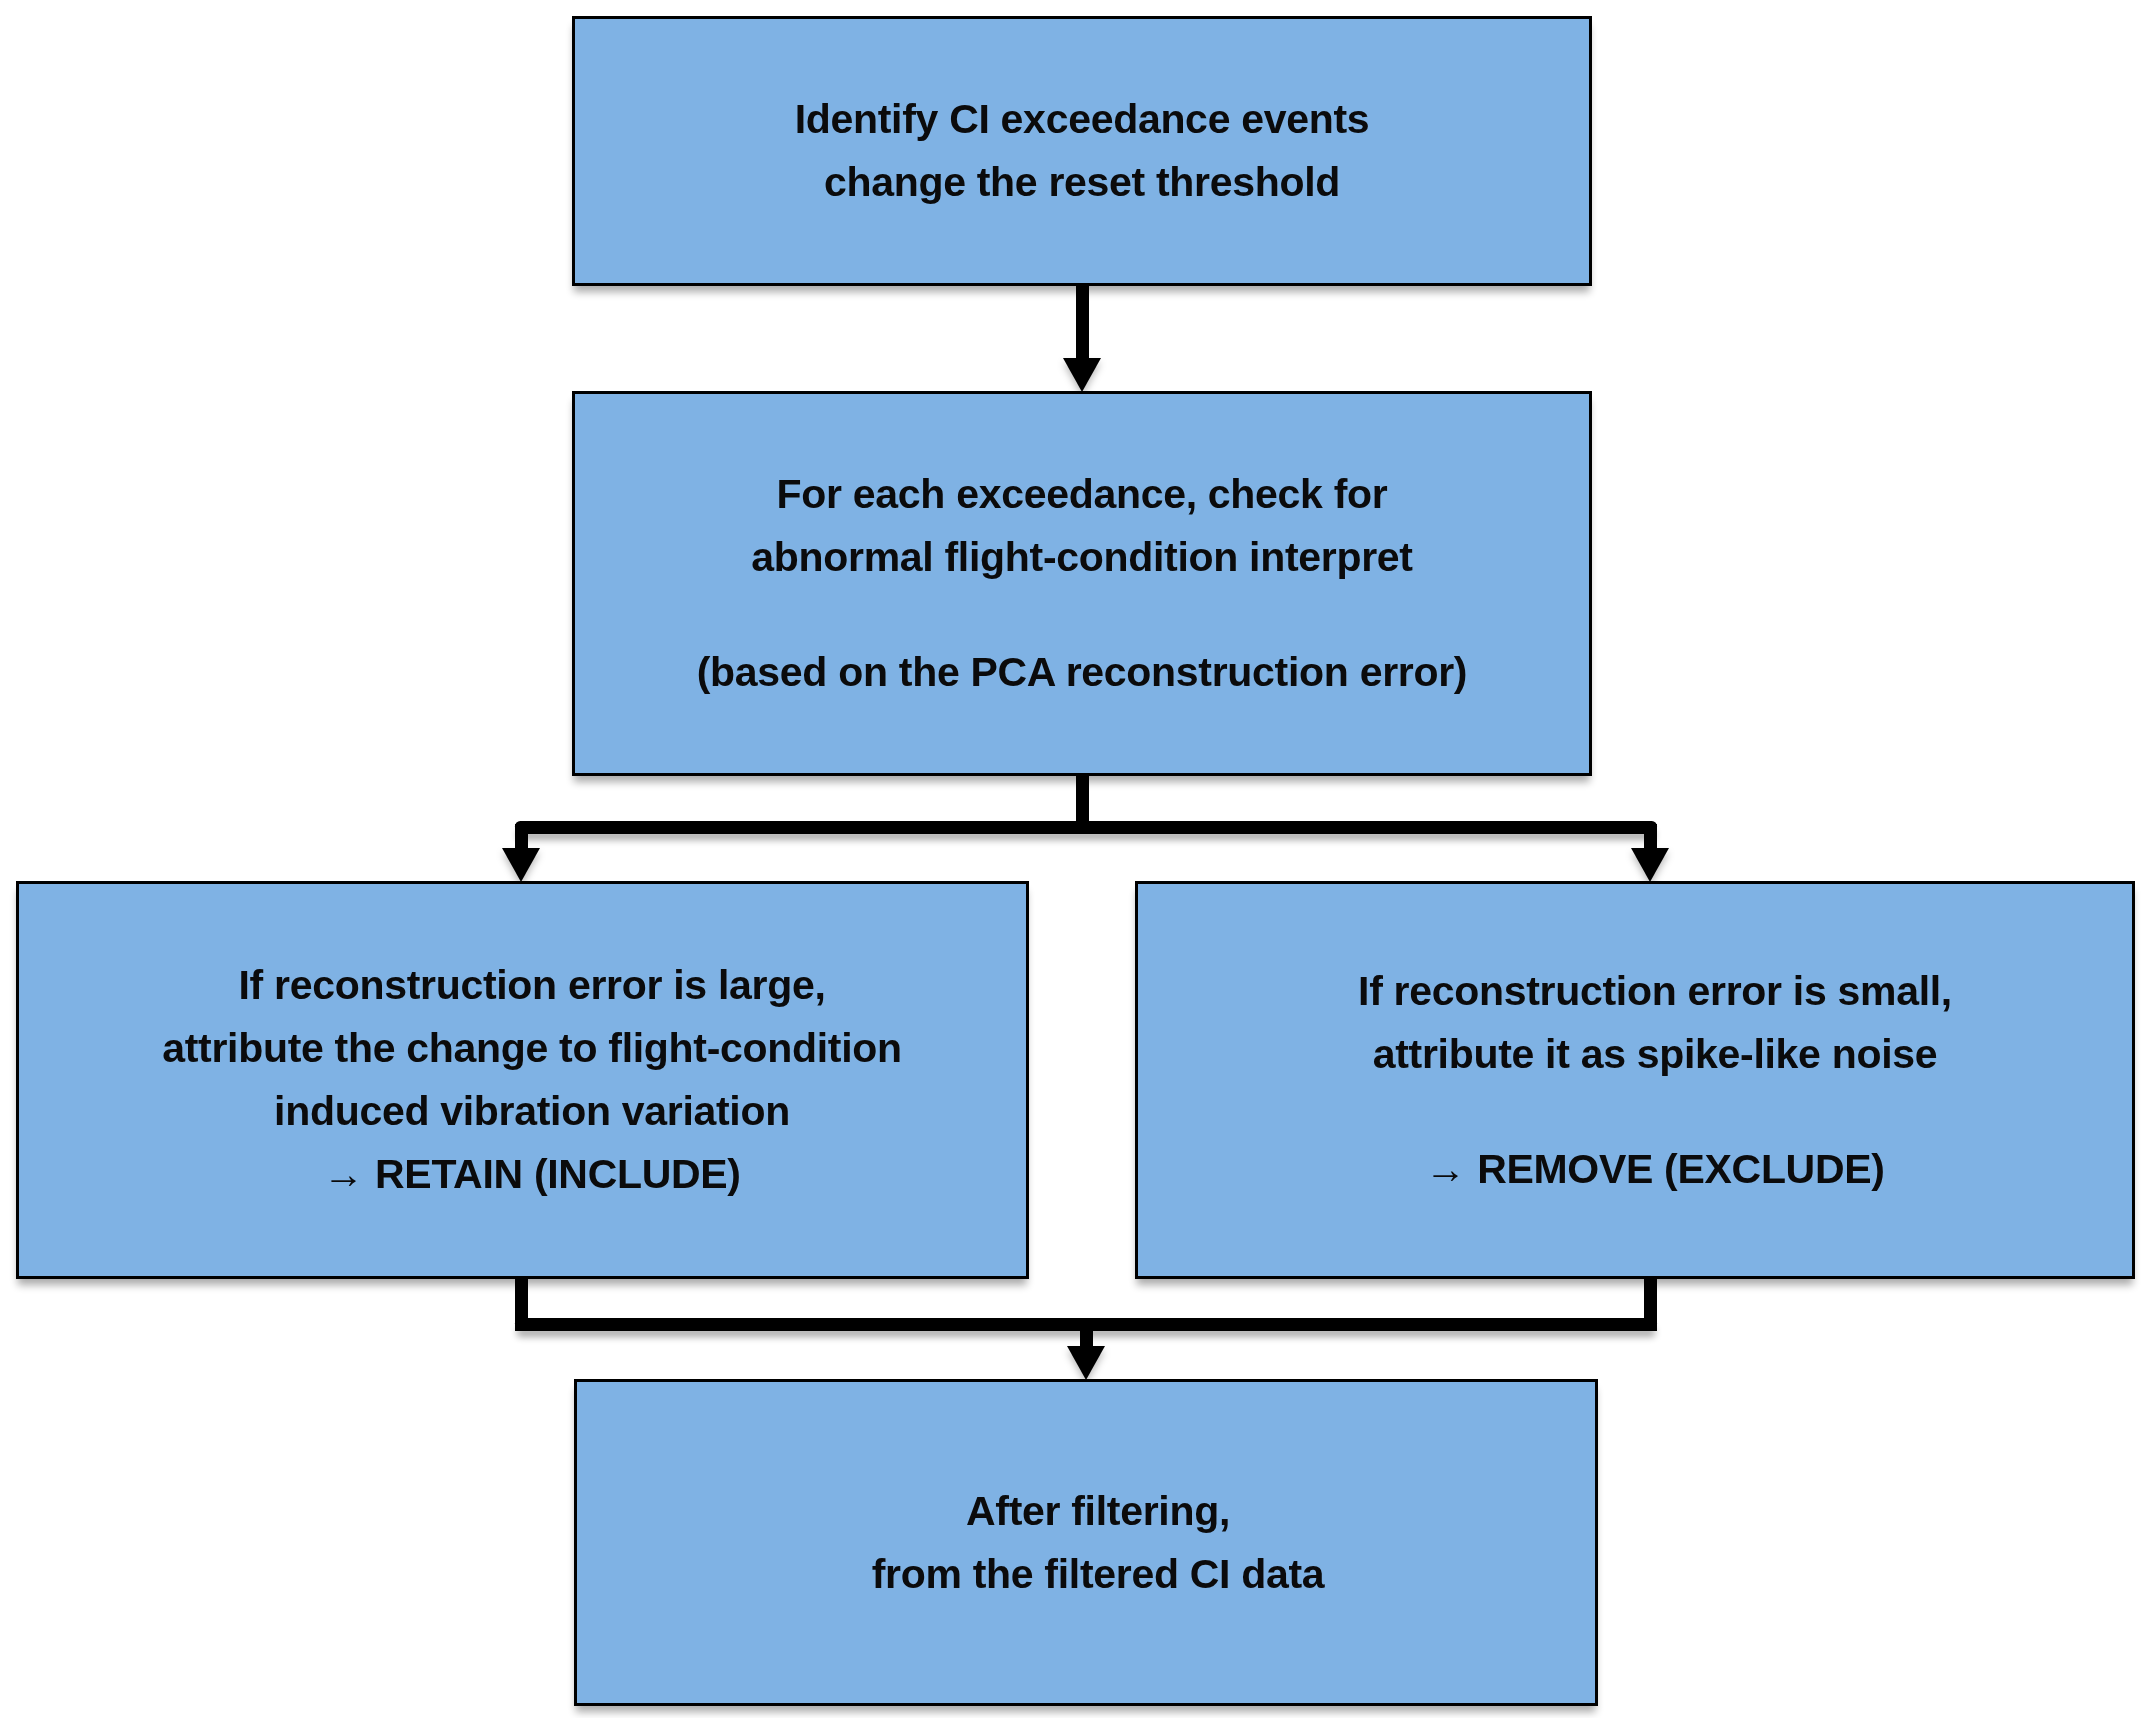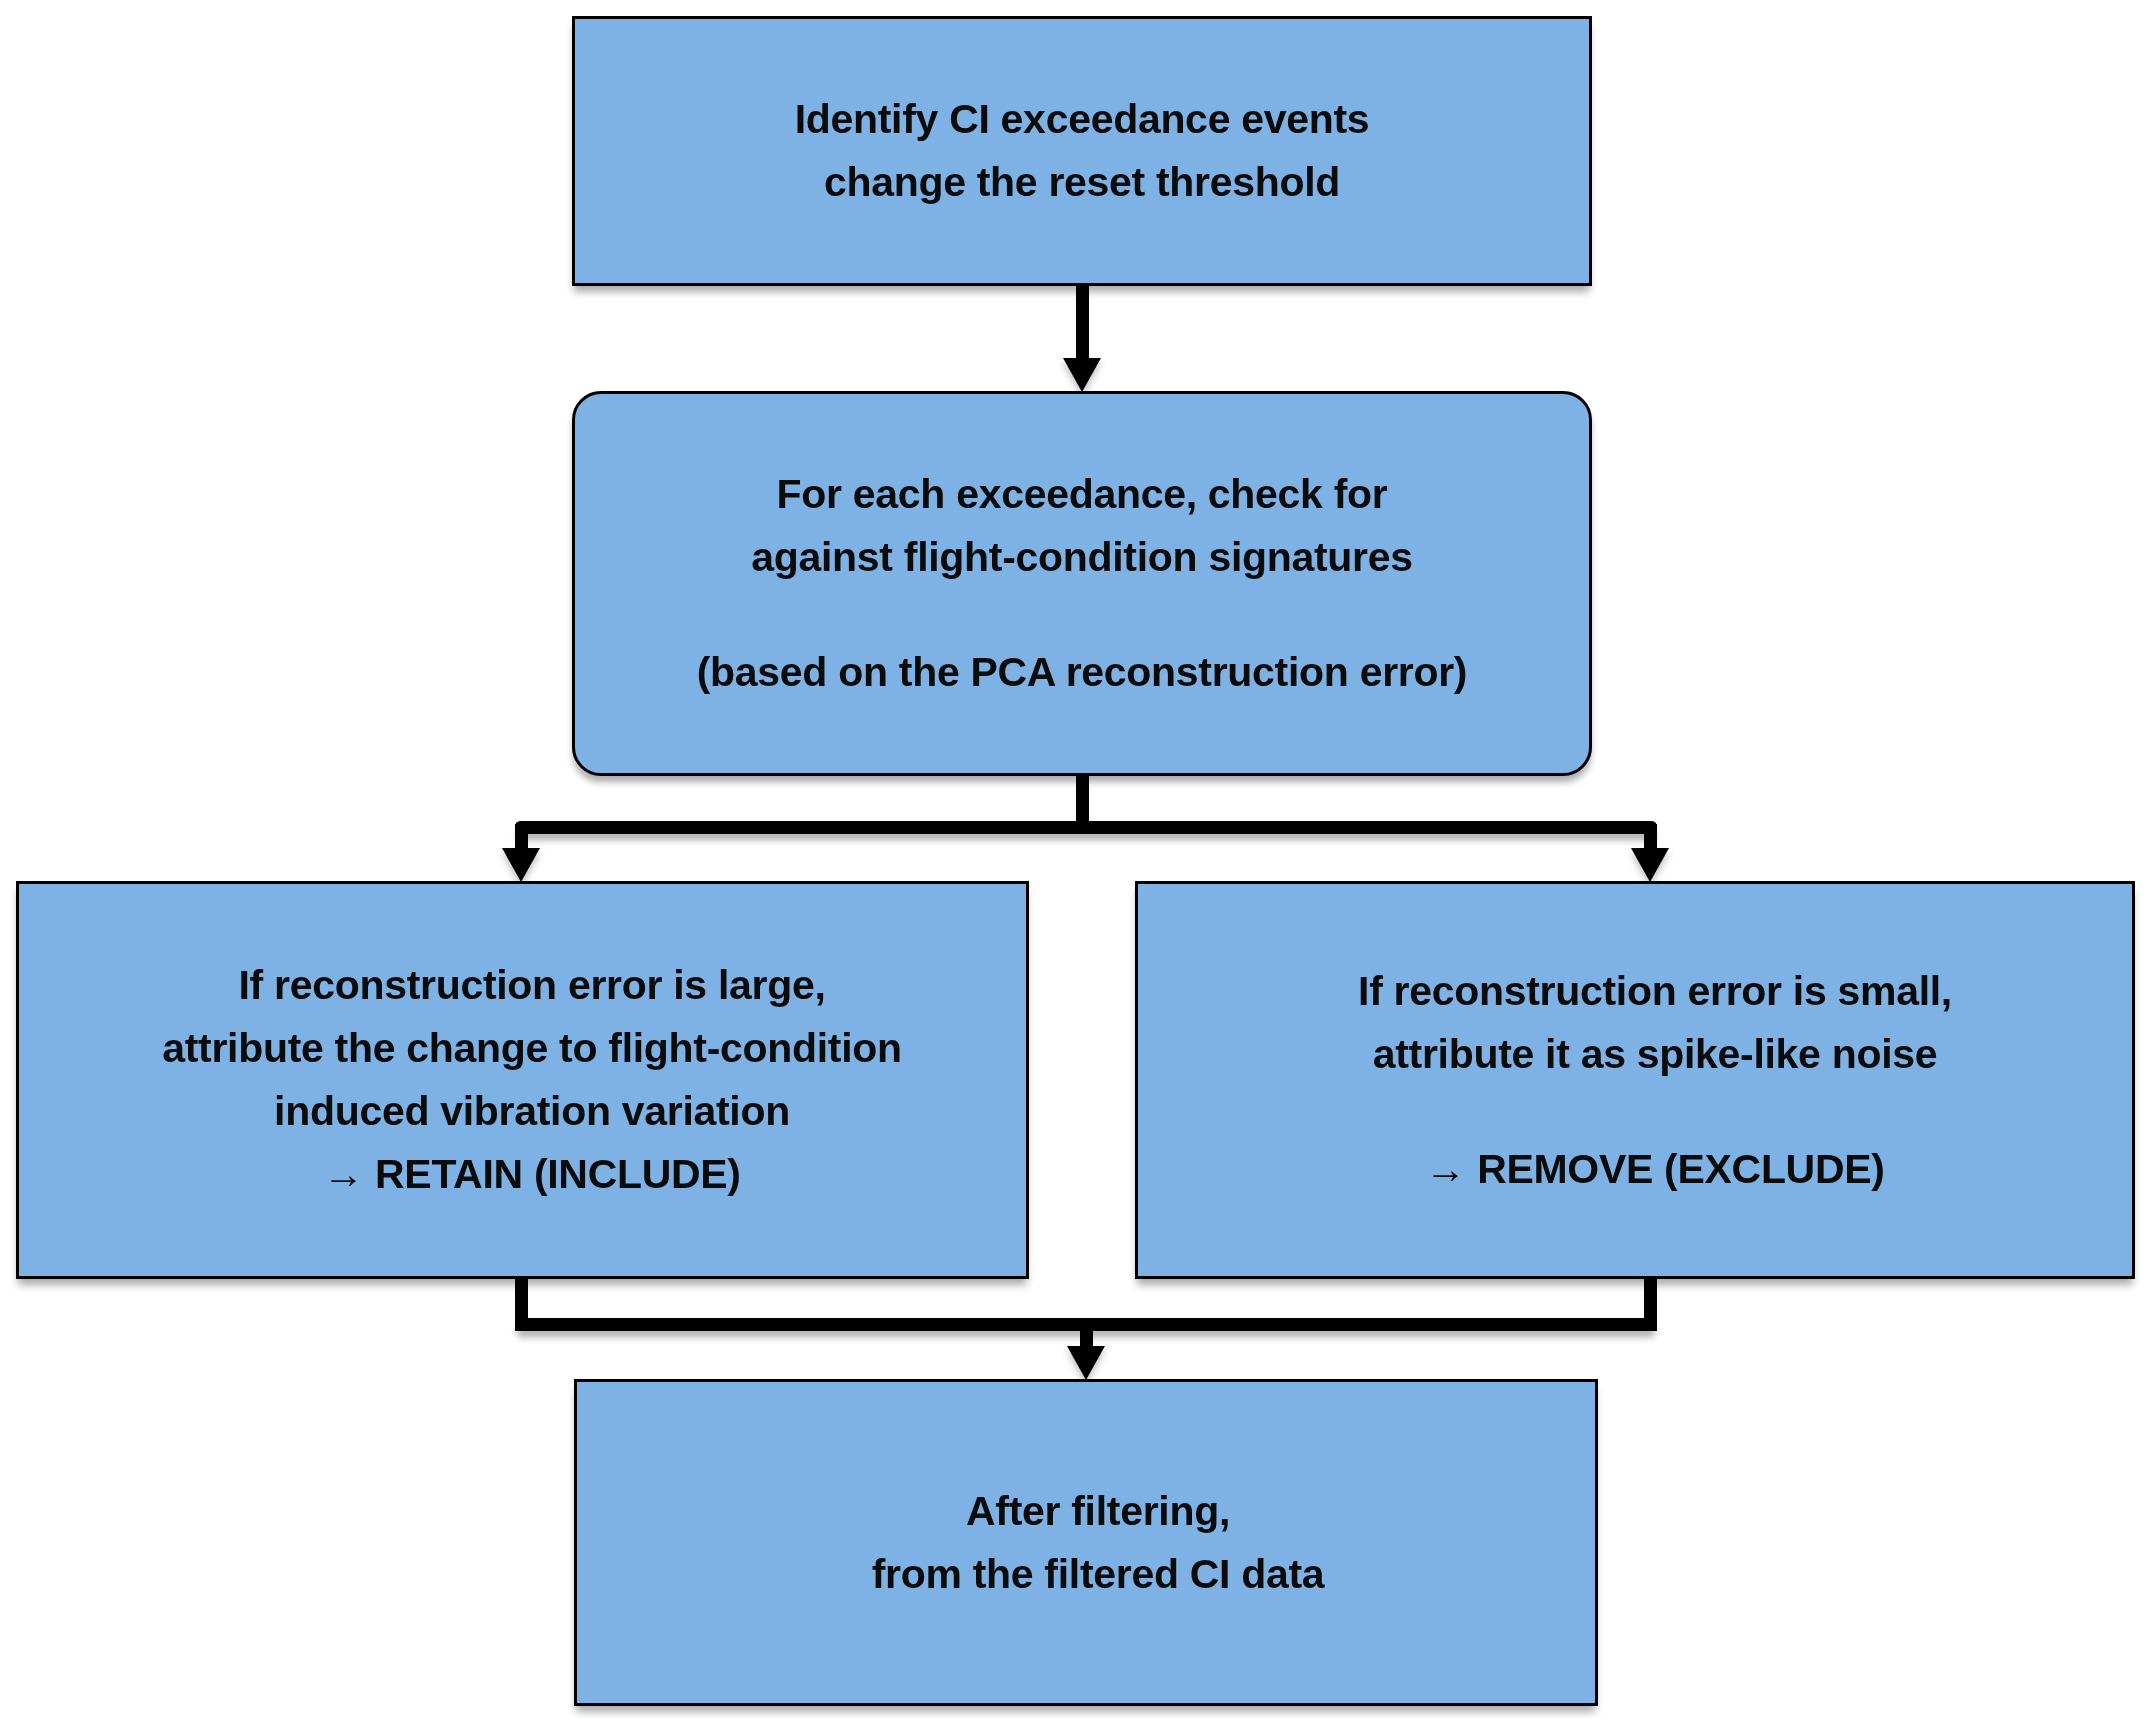--- a/index.html
+++ b/index.html
@@ -55,41 +55,41 @@
     position:absolute;
     width:0;height:0;
     border-left:19.4px solid transparent;
     border-right:19.4px solid transparent;
     border-top:34px solid var(--connector-color);
     filter:drop-shadow(0 5.2px 3.9px rgba(0,0,0,0.25));
   }
 
   
   #box-identify{left:572px; top:16px;   width:1020px; height:270px;}
-  #box-check   {left:572px; top:391px;  width:1020px; height:385px;border-radius:29px;}
+  #box-check   {left:572px; top:391px;  width:1020px; height:385px;}
   #box-retain  {left:16px;  top:881px; width:1013px; height:398px;padding-left:19px;}
   #box-remove  {left:1135px;top:881px; width:1000px; height:398px;padding-left:40px;}
   #box-final   {left:574px; top:1379px; width:1024px; height:327px;padding-left:24px;}
 </style>
 </head>
 <body>
 
 <div class="canvas">
 
   <div class="node" id="box-identify">
     <div class="line">Identify CI exceedance events</div>
     <div class="line">change the reset threshold</div>
   </div>
 
   <div class="shaft-v" style="left:1076px;top:286px;height:76px;"></div>
   <div class="arrowhead-down" style="left:1063px;top:358px;"></div>
 
   <div class="node" id="box-check">
     <div class="line">For each exceedance, check for</div>
-    <div class="line">against flight-condition signatures</div>
+    <div class="line">abnormal flight-condition interpret</div>
     <div class="line gap-before">(based on the PCA reconstruction error)</div>
   </div>
 
   <div class="shaft-v" style="left:1076px;top:775px;height:49px;"></div>
   <div class="bar-h" style="left:515px;top:821px;width:1142px;"></div>
   <div class="shaft-v" style="left:515px;top:824px;height:30px;"></div>
   <div class="arrowhead-down" style="left:502px;top:848px;"></div>
   <div class="shaft-v" style="left:1644px;top:824px;height:30px;"></div>
   <div class="arrowhead-down" style="left:1631px;top:848px;"></div>
 

